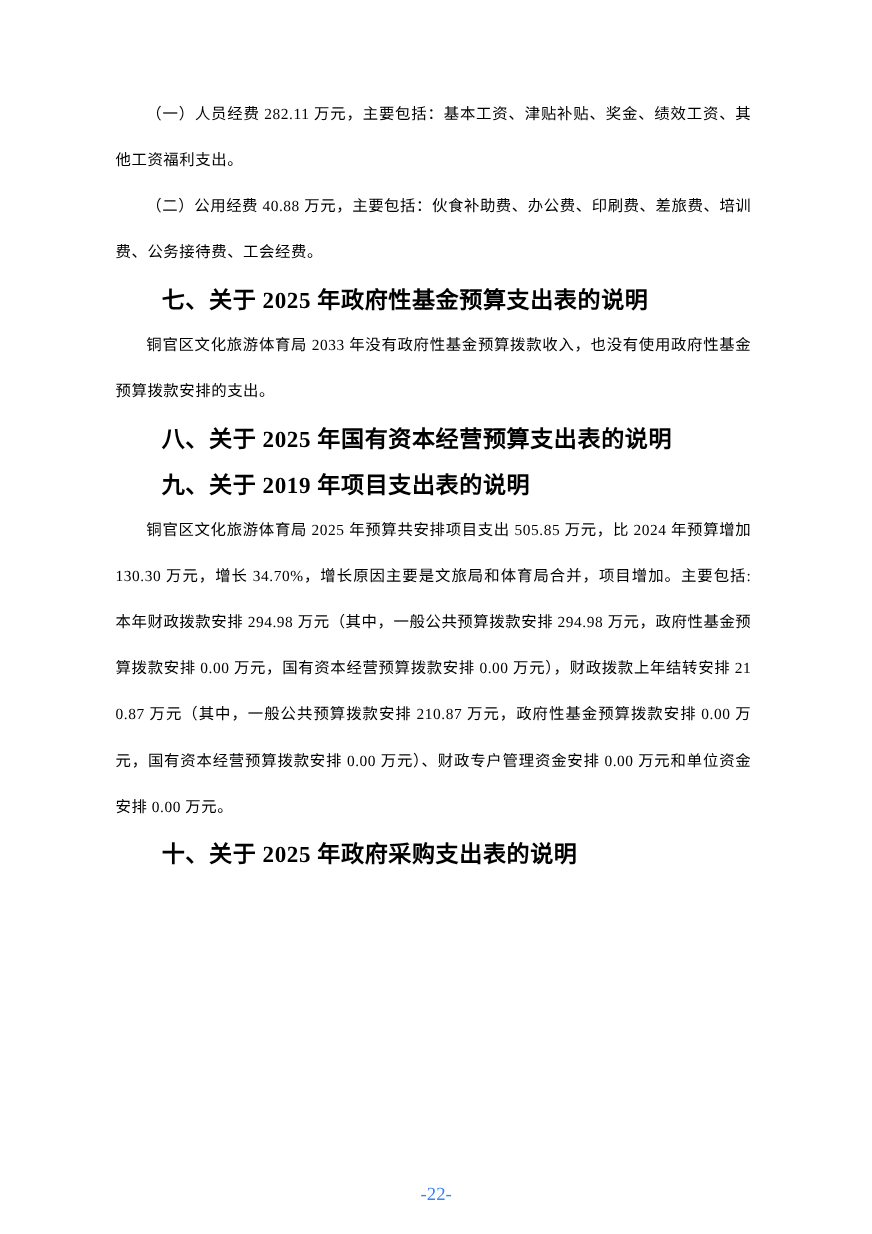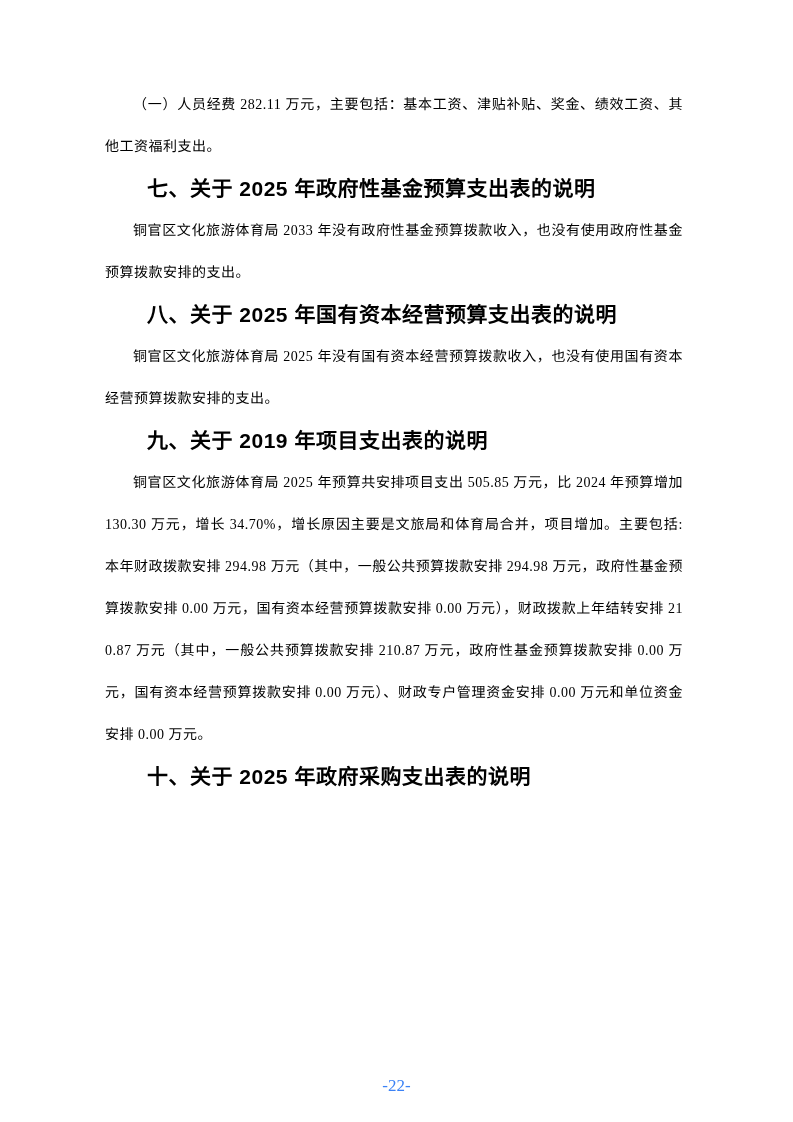--- a/index.html
+++ b/index.html
@@ -33,21 +33,21 @@
     text-justify: inter-ideograph;
     text-indent: 2em;
     letter-spacing: 0.5px;
     word-break: break-all;
   }
   .section-heading {
     margin: 0;
     font-size: 21px;
     line-height: 42px;
     font-weight: bold;
-    font-family: Liberation Sans, sans-serif;
+    font-family: Liberation Serif, serif;
     text-indent: 2em;
     letter-spacing: 0.5px;
   }
   .footer {
     position: absolute;
     left: 0;
     right: 0;
     bottom: 26px;
     text-align: center;
   }
@@ -56,24 +56,24 @@
     font-family: "Liberation Serif", "DejaVu Serif", serif;
     color: #3b82f6;
   }
 </style>
 </head>
 <body>
 
 <div class="page">
   <div class="content">
     <p class="body-para">（一）人员经费 282.11 万元，主要包括：基本工资、津贴补贴、奖金、绩效工资、其他工资福利支出。</p>
+    <p class="body-para">（二）公用经费 40.88 万元，主要包括：伙食补助费、办公费、印刷费、差旅费、培训费、公务接待费、工会经费。</p>
     <h2 class="section-heading">七、关于 2025 年政府性基金预算支出表的说明</h2>
     <p class="body-para">铜官区文化旅游体育局 2033 年没有政府性基金预算拨款收入，也没有使用政府性基金预算拨款安排的支出。</p>
     <h2 class="section-heading">八、关于 2025 年国有资本经营预算支出表的说明</h2>
-    <p class="body-para">铜官区文化旅游体育局 2025 年没有国有资本经营预算拨款收入，也没有使用国有资本经营预算拨款安排的支出。</p>
     <h2 class="section-heading">九、关于 2019 年项目支出表的说明</h2>
     <p class="body-para">铜官区文化旅游体育局 2025 年预算共安排项目支出 505.85 万元，比 2024 年预算增加 130.30 万元，增长 34.70%，增长原因主要是文旅局和体育局合并，项目增加。主要包括: 本年财政拨款安排 294.98 万元（其中，一般公共预算拨款安排 294.98 万元，政府性基金预算拨款安排 0.00 万元，国有资本经营预算拨款安排 0.00 万元），财政拨款上年结转安排 210.87 万元（其中，一般公共预算拨款安排 210.87 万元，政府性基金预算拨款安排 0.00 万元，国有资本经营预算拨款安排 0.00 万元）、财政专户管理资金安排 0.00 万元和单位资金安排 0.00 万元。</p>
     <h2 class="section-heading">十、关于 2025 年政府采购支出表的说明</h2>
   </div>
   <div class="footer">
     <span class="page-number">-22-</span>
   </div>
 </div>
 
 </body></html>

